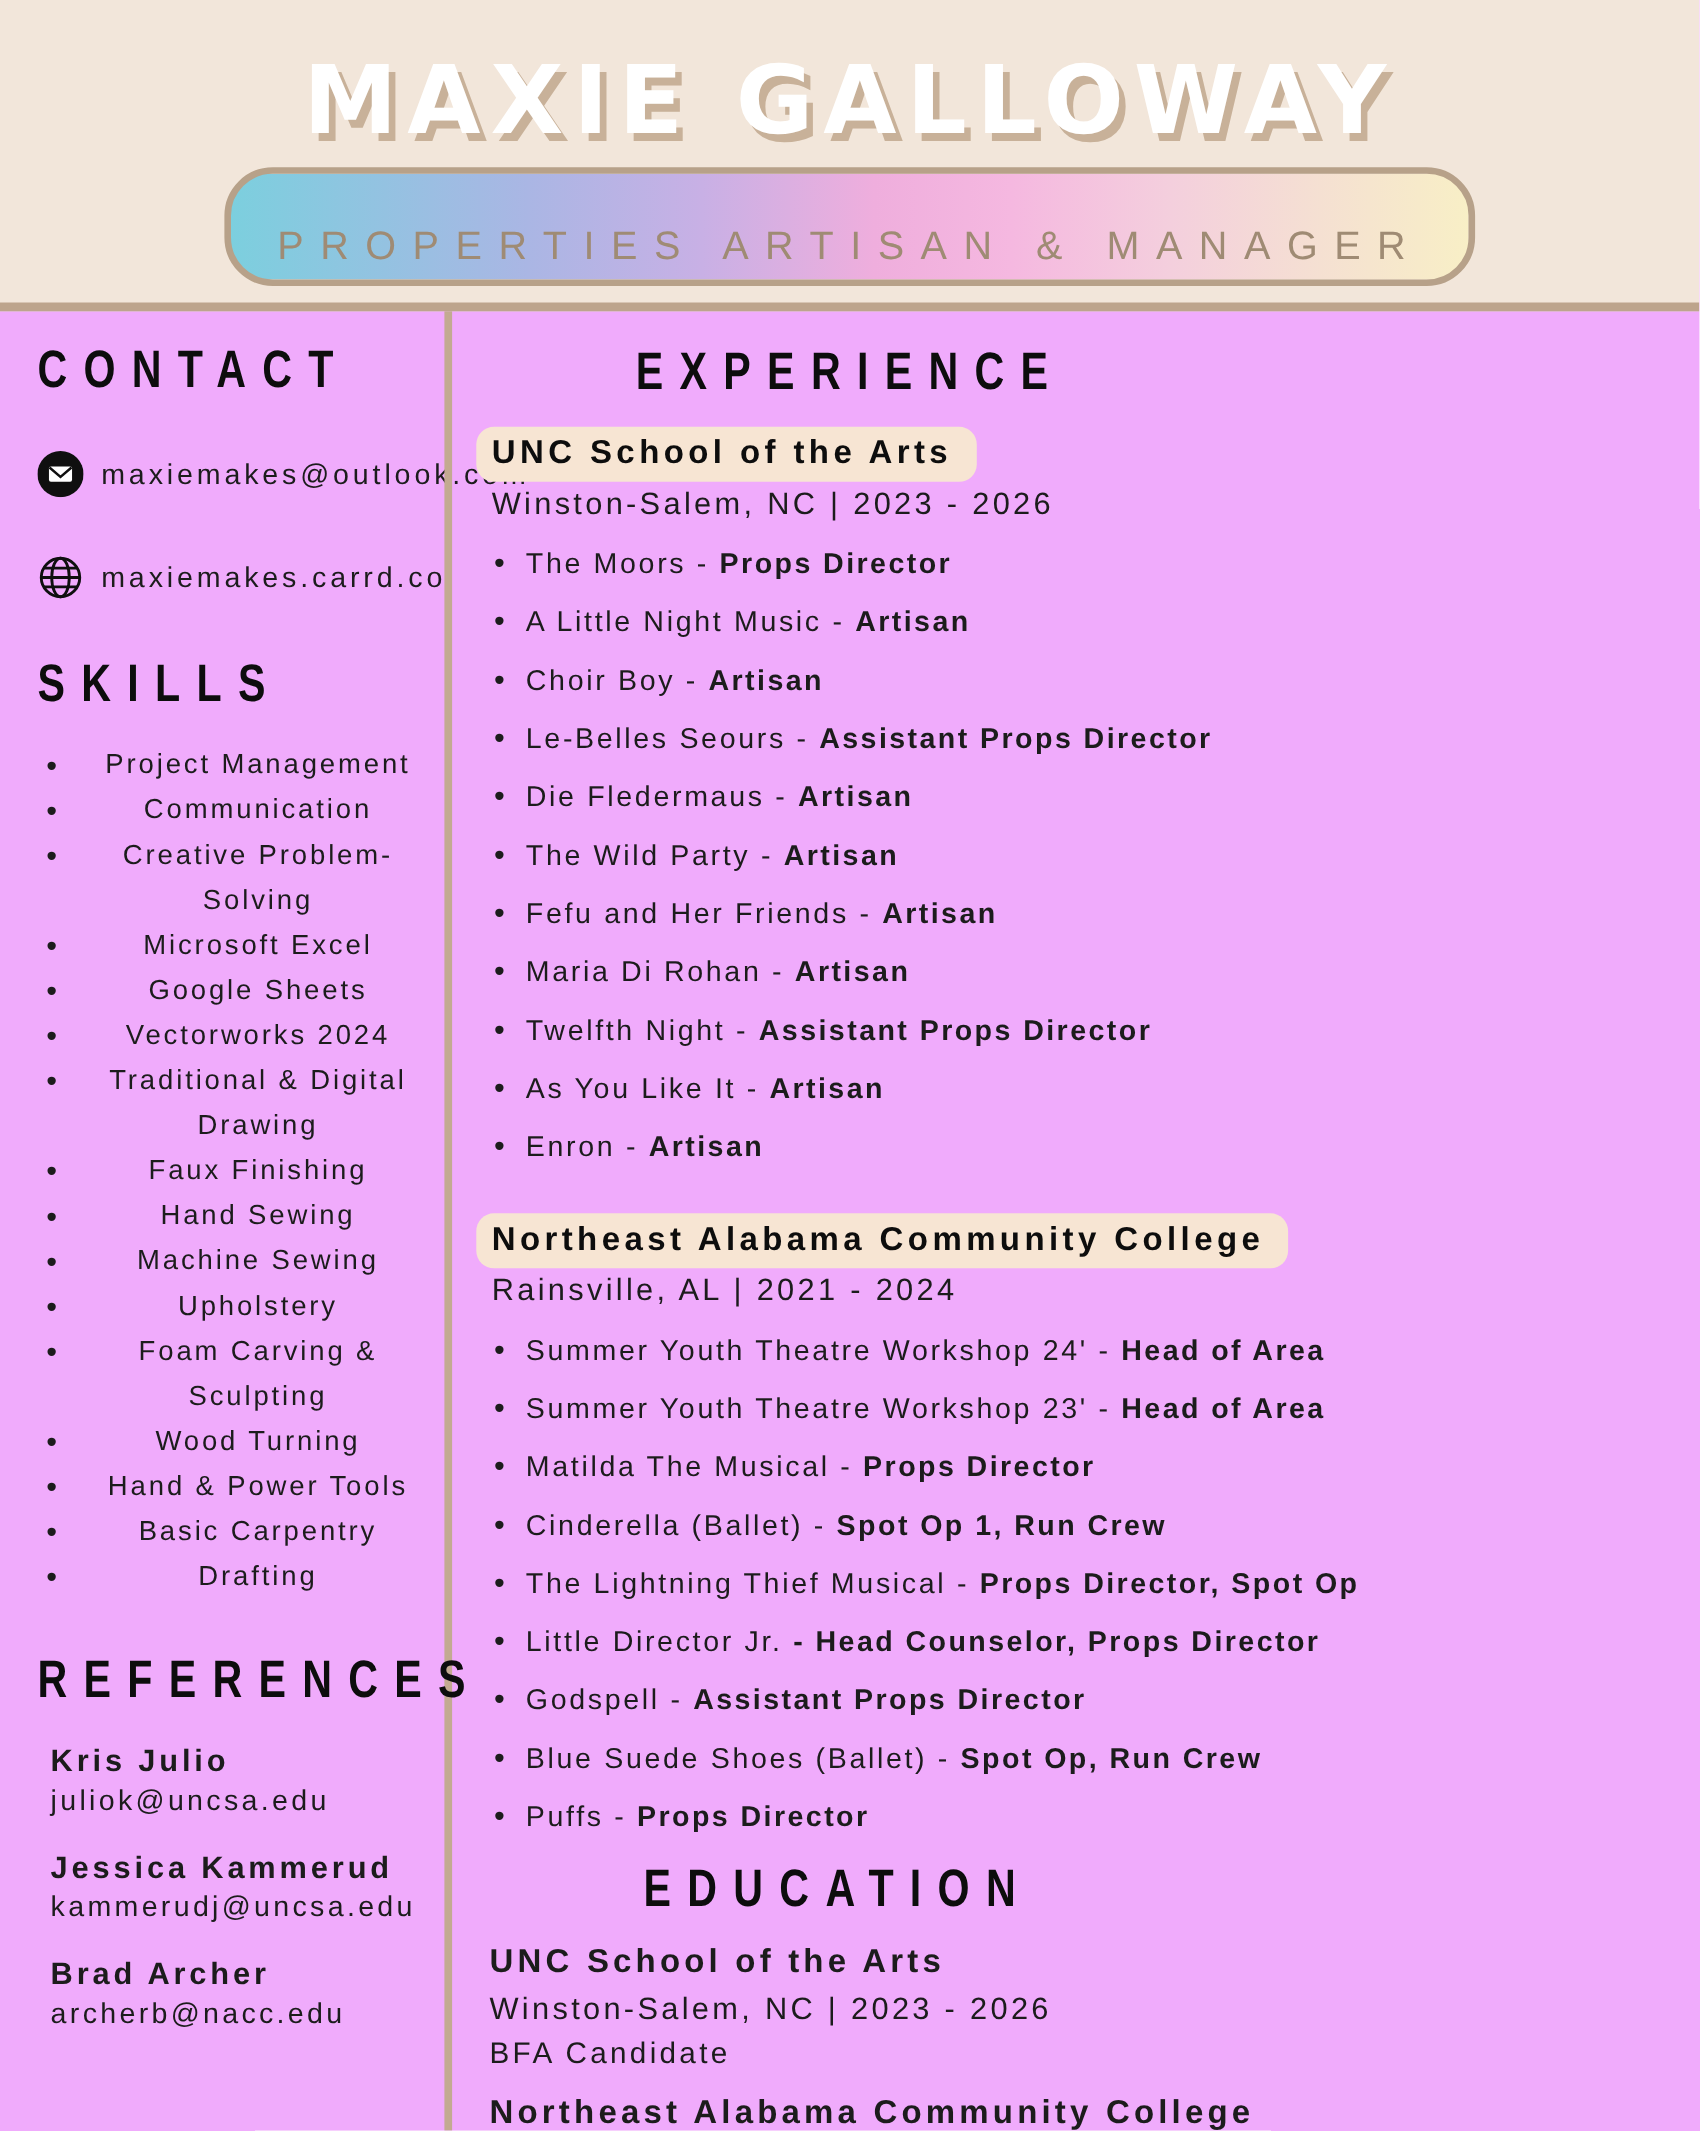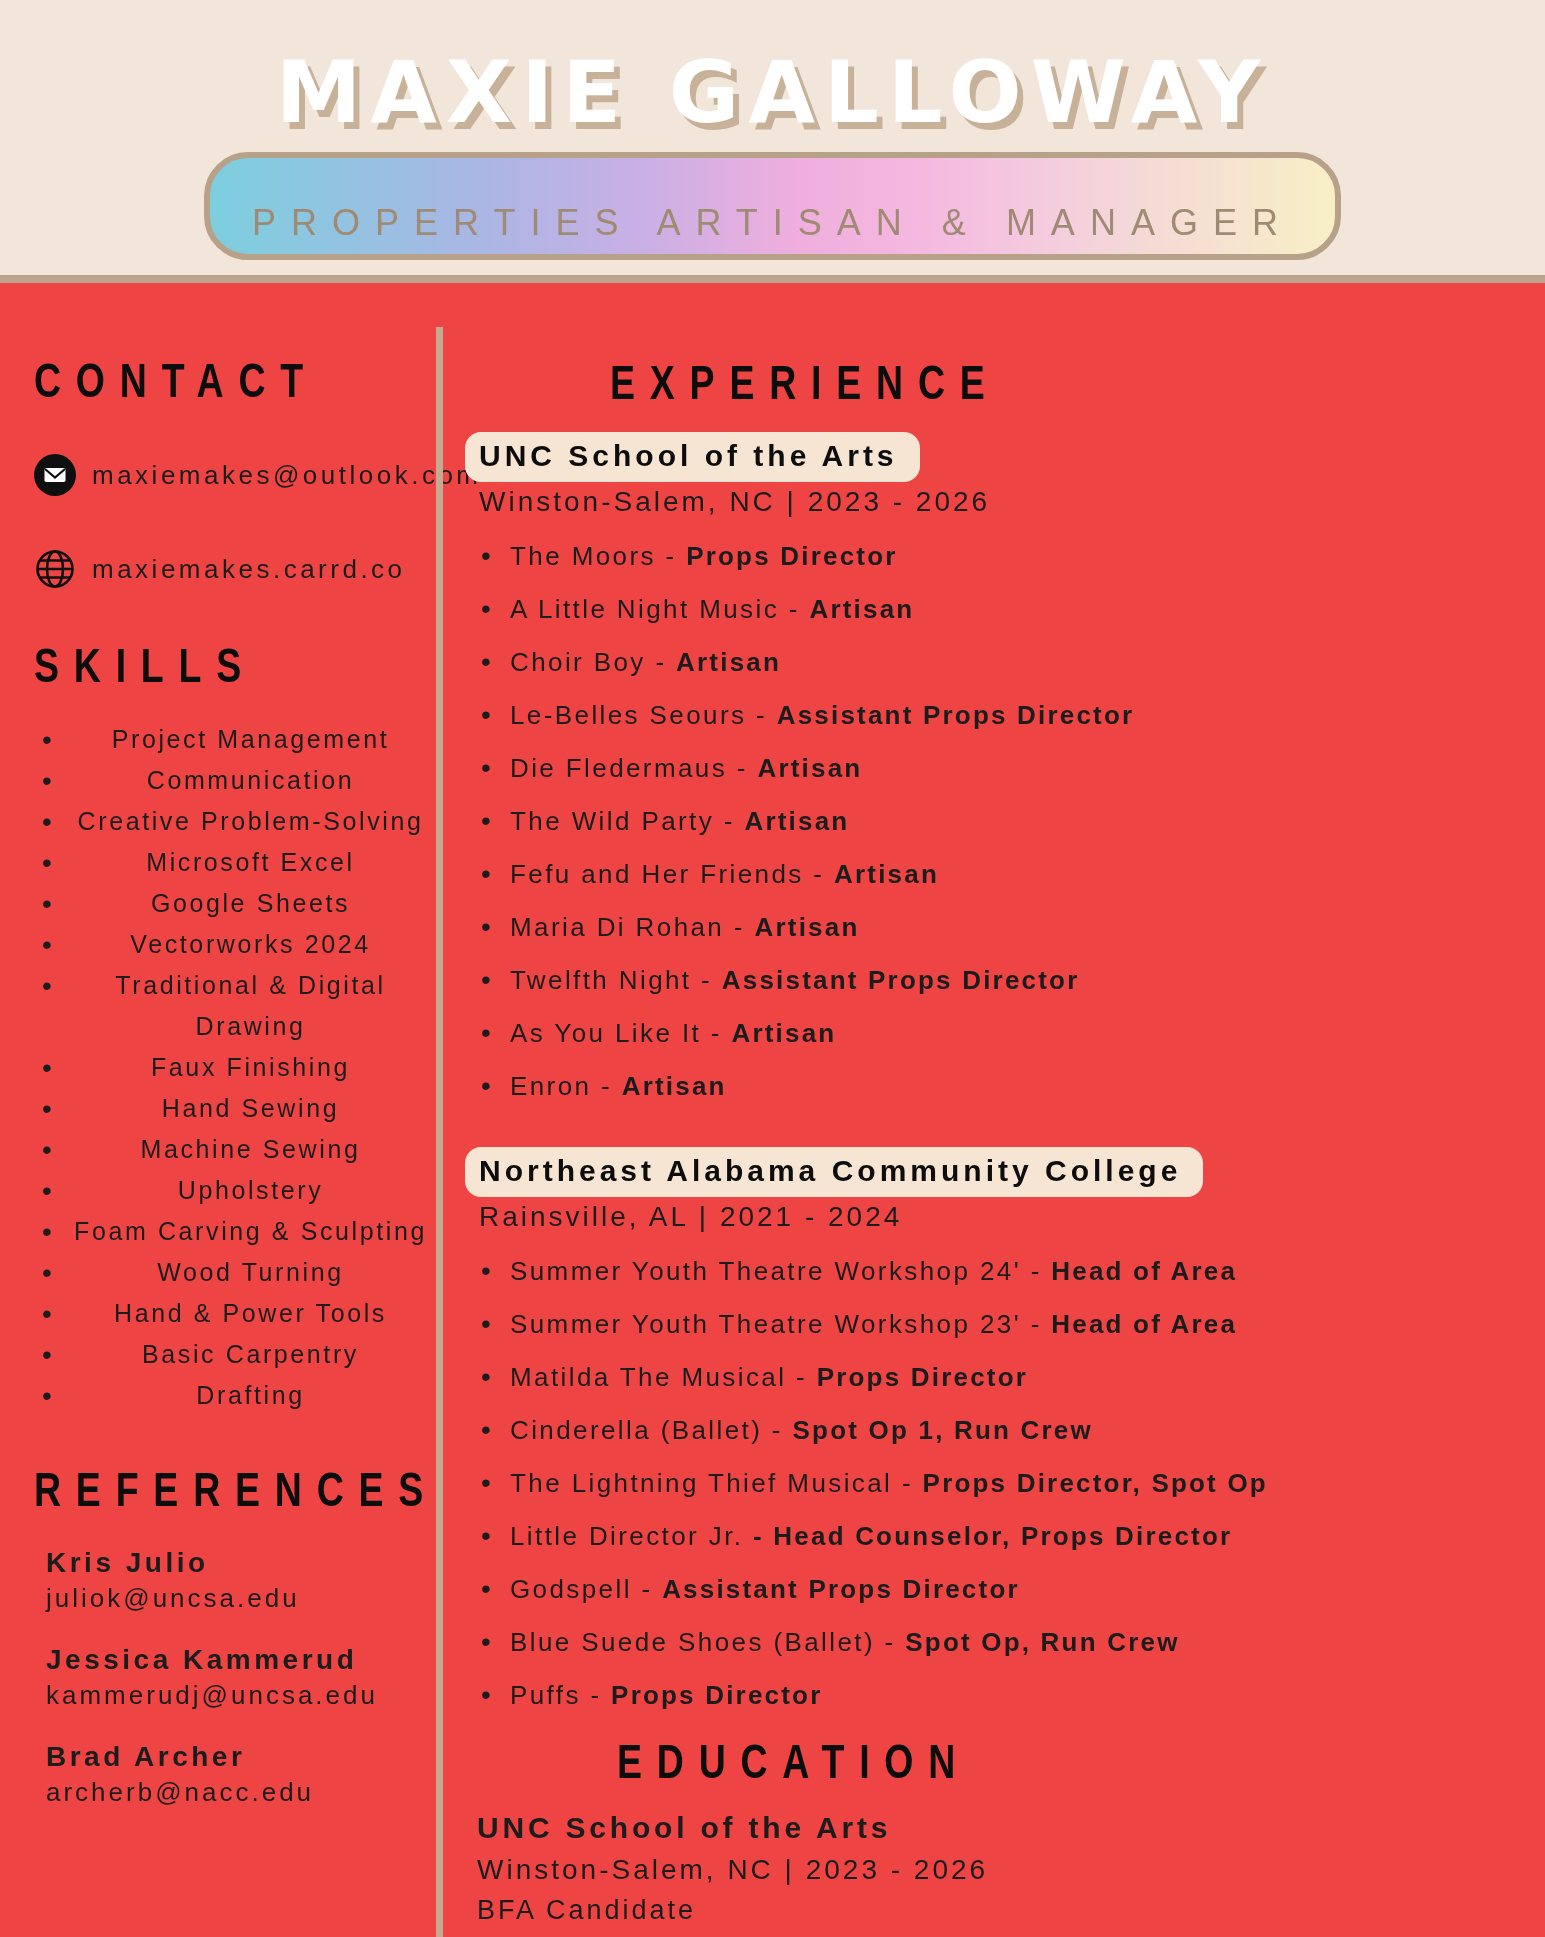--- a/index.html
+++ b/index.html
@@ -5,23 +5,23 @@
   * { margin:0; padding:0; box-sizing:border-box; }
   html,body { background:#ffffff; }
   body {
     font-family:"Liberation Sans", sans-serif;
     color:#1c1c1c;
     width:1545px;
   }
   .page {
     position:relative;
     width:1545px; height:1937px;
-    background:#ef4444;
+    background:#f0abfc;
     overflow:hidden;
-    display:flex; flex-direction:column;gap:44px;
+    display:flex; flex-direction:column;
   }
 
   
   .header {
     height:283px;
     background:#f2e6da;
     border-bottom:8px solid #bda48c;
     display:flex; flex-direction:column; align-items:center;
   }
   .name {
@@ -48,21 +48,21 @@
     letter-spacing:15px;
     font-weight:500;
     color:#9f8b74;
     white-space:nowrap;
     margin-top:36px;
   }
 
   
   .content { flex:1; display:flex; min-height:0; }
   .col-left {
-    width:436px;
+    width:404px;
     padding:26px 6px 0 34px;
   }
   .v-divider { width:7px; background:#c3aa91; }
   .col-right {
     flex:1;
     padding:22px 28px 0 22px;
   }
 
   .hd {
     font-size:48px;

